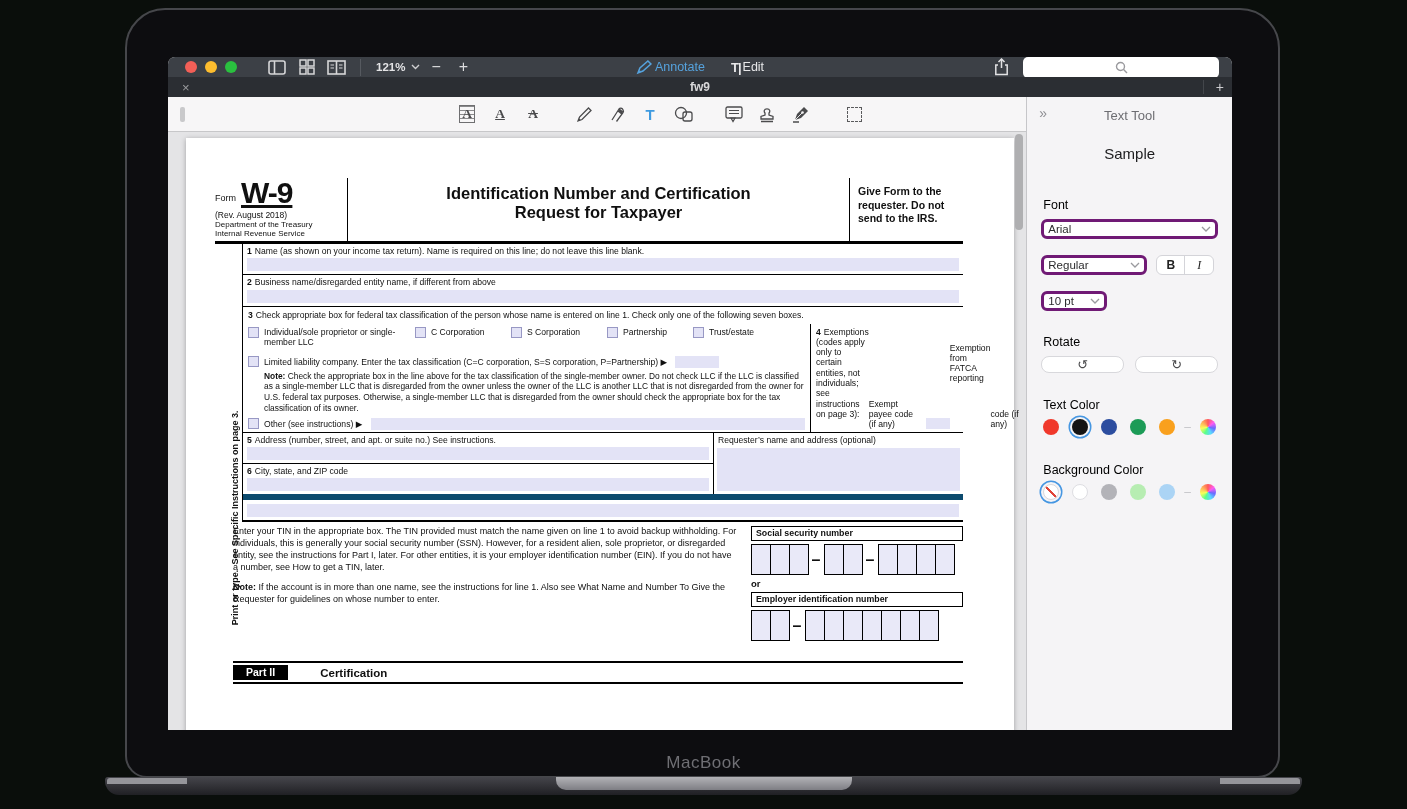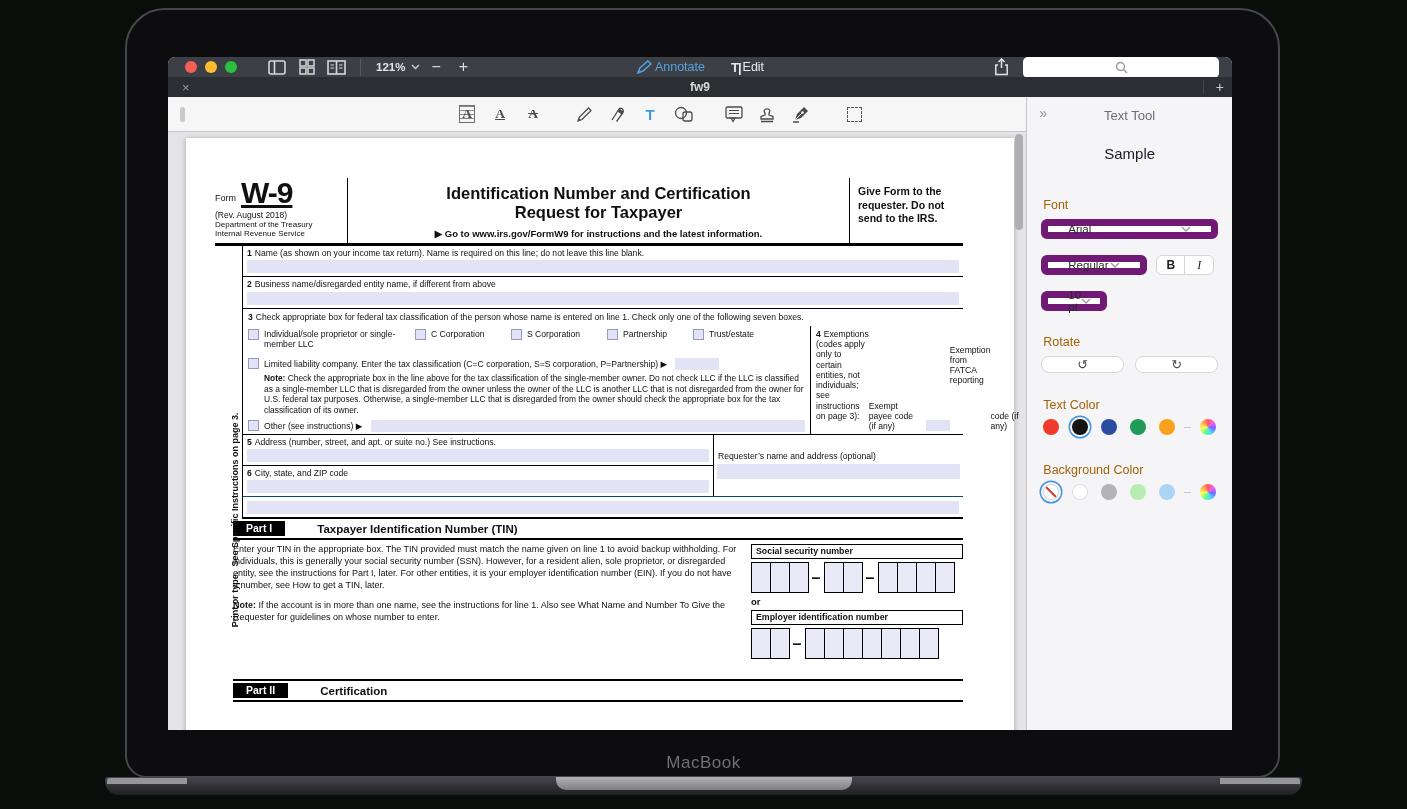--- a/index.html
+++ b/index.html
@@ -126,51 +126,51 @@
   .llc-row { display:flex; gap:5px; margin-top:9px; font-size:8.6px; align-items:center;}
   .llc-box { width:44px; height:12px; background:#e3e3f6; margin-left:3px; }
   .note-para { margin:3px 0 0 16px; font-size:8.4px; line-height:1.27; }
   .other-row { display:flex; gap:5px; margin-top:4px; font-size:8.6px; align-items:center; }
   .other-box { flex:1; height:12px; background:#e3e3f6; margin-left:4px; }
   .sec3-right { width:153px; border-left:1px solid #000; padding:3px 5px; font-size:8.6px; display:flex; flex-direction:row;margin-top:17px; }
   .ex-field { display:flex; align-items:flex-end; gap:4px; margin-top:14px; }
   .ex-box1 { width:48px; height:11px; background:#e3e3f6; }
   .ex-box2 { width:92px; height:11px; background:#e3e3f6; }
   .applies { margin-top:auto; font-size:6.8px; font-style:italic; }
-  .addr-wrap { display:flex; border-bottom:1px solid #0c4a6e; }
+  .addr-wrap { display:flex; border-bottom:6px solid #0c4a6e; }
   .addr-left { flex:1; }
   .addr-left .frow:last-child { border-bottom:none; }
-  .req-col { width:250px; border-left:1px solid #000; padding:16px 4px; display:flex; flex-direction:column;}
+  .req-col { width:250px; border-left:1px solid #000; padding:2px 4px; display:flex; flex-direction:column;}
   .req-fill { flex:1; background:#e3e3f6; margin:3px -1px 1px; }
   
   .part { margin-left:18px; }
   .p-head { display:flex; align-items:center; border-bottom:2px solid #000; padding:2px 0; }
   .p-chip { background:#000; color:#fff; font-weight:bold; font-size:10.5px; padding:1px 13px 2px; }
   .p-title { font-weight:bold; font-size:11.5px; margin-left:32px; }
   .p1-body { display:flex; padding-top:4px; border-bottom:2px solid #000; padding-bottom:20px; min-height:108px;}
   .p1-text { flex:1; font-size:9px; line-height:1.32; padding-right:12px; }
   .p1-text p + p { margin-top:8px; }
   .p1-right { width:212px; }
   .tin-label { border:1px solid #000; font-size:8.8px; font-weight:bold; padding:1px 4px 2px; }
   .cellrow { display:flex; align-items:center; margin-top:3px; }
   .cell { width:20px; height:31px; background:#e9e9f8; border:1px solid #000; margin-right:-1px; }
   .tin-dash { width:16px; text-align:center; font-weight:bold; }
   .or-word { font-weight:bold; font-size:9.5px; margin:3px 0; }
   
   .sidebar { flex:1; background:#f5f4f6; border-left:1px solid #c6c6c9; position:relative; color:#222; }
   .sb-collapse { position:absolute; left:12px; top:8px; color:#8e8e93; font-size:14px; }
   .sb-title { text-align:center; margin-top:11px; color:#6d6d72; font-size:13px; }
   .sb-sample { text-align:center; margin-top:22px; font-size:15px; color:#1c1c1e; }
-  .sb-label { margin:0 0 7px 16px; color:#a16207; font-size:12.5px; }
+  .sb-label { margin:0 0 7px 16px; color:#000000; font-size:12.5px; }
   .lab-font { margin-top:36px; } .lab-rotate { margin-top:24px; }
   .lab-tc { margin-top:25px; } .lab-bc { margin-top:28px; }
   .select {
-    height:20px; background:#fff; border:7px solid #701a75; border-radius:6px;
+    height:20px; background:#fff; border:3px solid #701a75; border-radius:6px;
     display:flex; align-items:center; font-size:11.5px; color:#2c2c2e;
-    padding:0 20px; justify-content:space-between;
+    padding:0 4px; justify-content:space-between;
   }
   .sel-font { margin:0 14px; }
   .style-row { display:flex; margin:16px 14px 0; align-items:center; }
   .sel-style { width:106px; }
   .seg { display:flex; margin-left:9px; border:1px solid #d4d4d9; border-radius:6px; overflow:hidden; background:#fff; height:20px;}
   .seg-cell { width:28px; display:flex; align-items:center; justify-content:center; font-size:12px; }
   .seg-cell.b { font-weight:bold; border-right:1px solid #d4d4d9; }
   .seg-cell.i { font-style:italic; font-family:"Liberation Serif", serif; }
   .sel-size { width:66px; margin:16px 14px 0; }
   .rot-row { display:flex; gap:11px; margin:0 14px; }
@@ -359,21 +359,20 @@
                 </div>
                 <div class="fh-rev">(Rev. August 2018)</div>
                 <div class="fh-dept">Department of the Treasury</div>
                 <div class="fh-dept">Internal Revenue Service</div>
               </div>
               <div class="fh-mid">
                 <div>
                   <div class="fh-title">Identification Number and Certification</div>
                   <div class="fh-title">Request for Taxpayer</div>
                 </div>
-                <div class="fh-goto">▶ Go to www.irs.gov/FormW9 for instructions and the latest information.</div>
               </div>
               <div class="fh-right">Give Form to the requester. Do not send to the IRS.</div>
             </div>
 
             <div class="f-table">
               <div class="vert-note">
                 <span>Print or type.</span>&nbsp;
                 <span>See Specific Instructions on page 3.</span>
               </div>
 
@@ -457,24 +456,20 @@
                   <div class="req-fill"></div>
                 </div>
               </div>
 
               <div class="frow" style="border-bottom:none;">
                 <div class="finput"></div>
               </div>
             </div>
 
             <div class="part">
-              <div class="p-head">
-                <span class="p-chip">Part I</span>
-                <span class="p-title">Taxpayer Identification Number (TIN)</span>
-              </div>
               <div class="p1-body">
                 <div class="p1-text">
                   <p>Enter your TIN in the appropriate box. The TIN provided must match the name given on line 1 to avoid backup withholding. For individuals, this is generally your social security number (SSN). However, for a resident alien, sole proprietor, or disregarded entity, see the instructions for Part I, later. For other entities, it is your employer identification number (EIN). If you do not have a number, see How to get a TIN, later.</p>
                   <p><b>Note:</b><span> If the account is in more than one name, see the instructions for line 1. Also see What Name and Number To Give the Requester for guidelines on whose number to enter.</span></p>
                 </div>
                 <div class="p1-right">
                   <div class="tin-label">Social security number</div>
                   <div class="cellrow">
                     <span class="cell"></span>
                       <span class="cell"></span>

